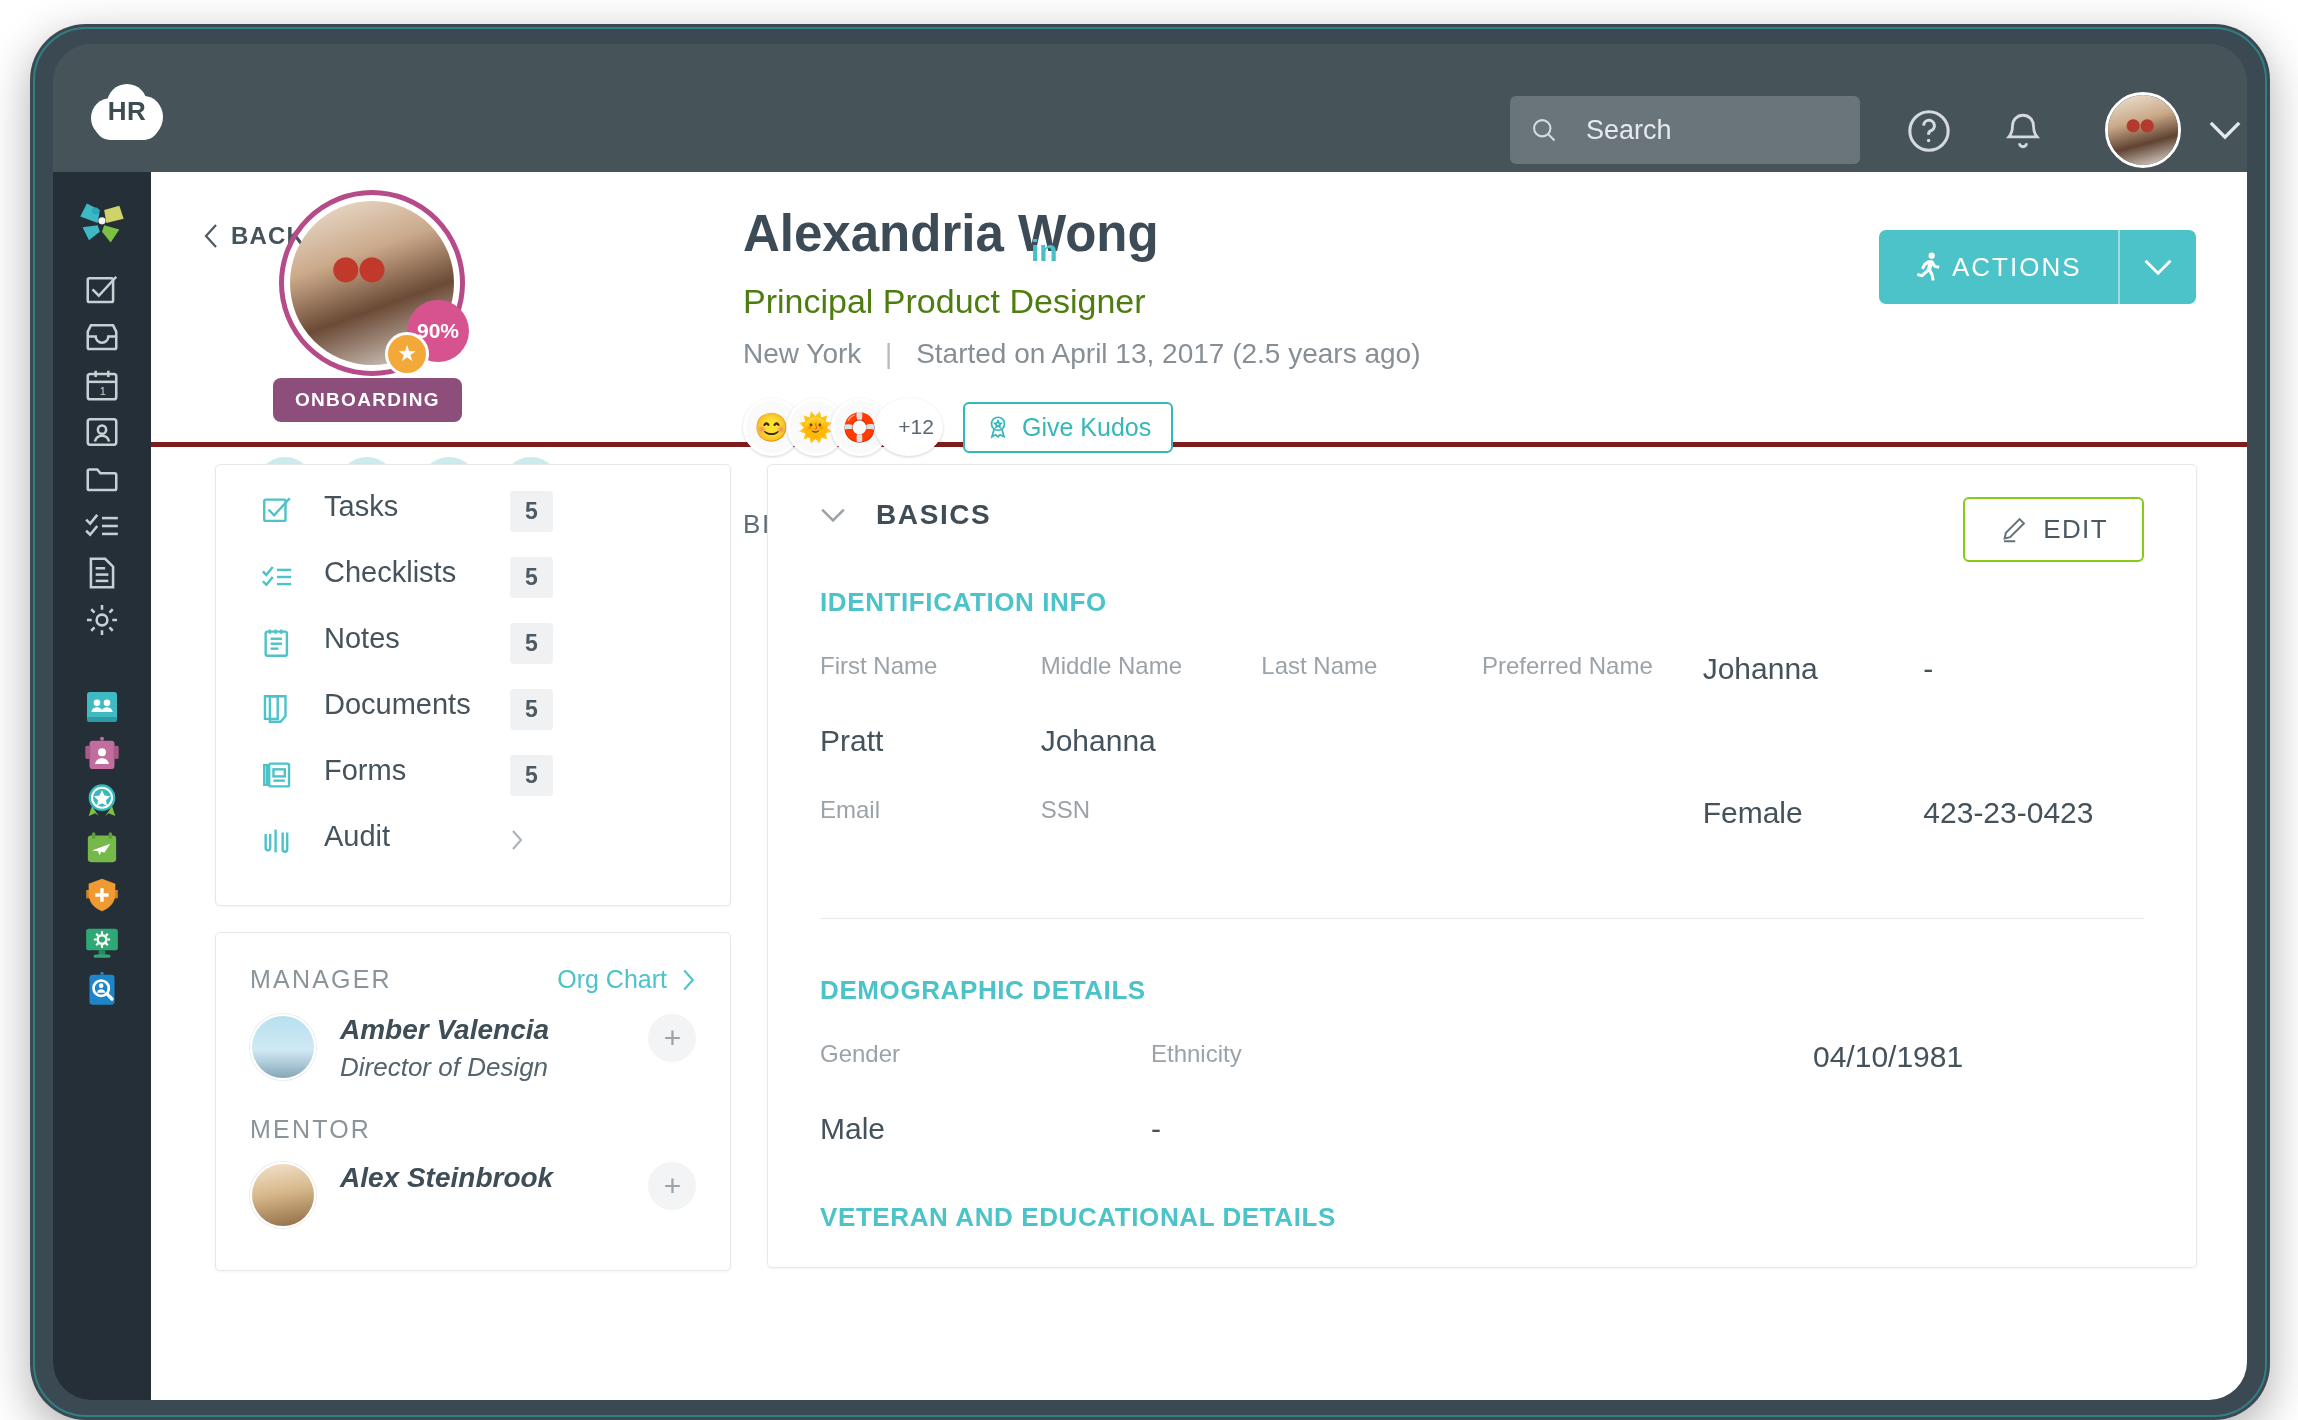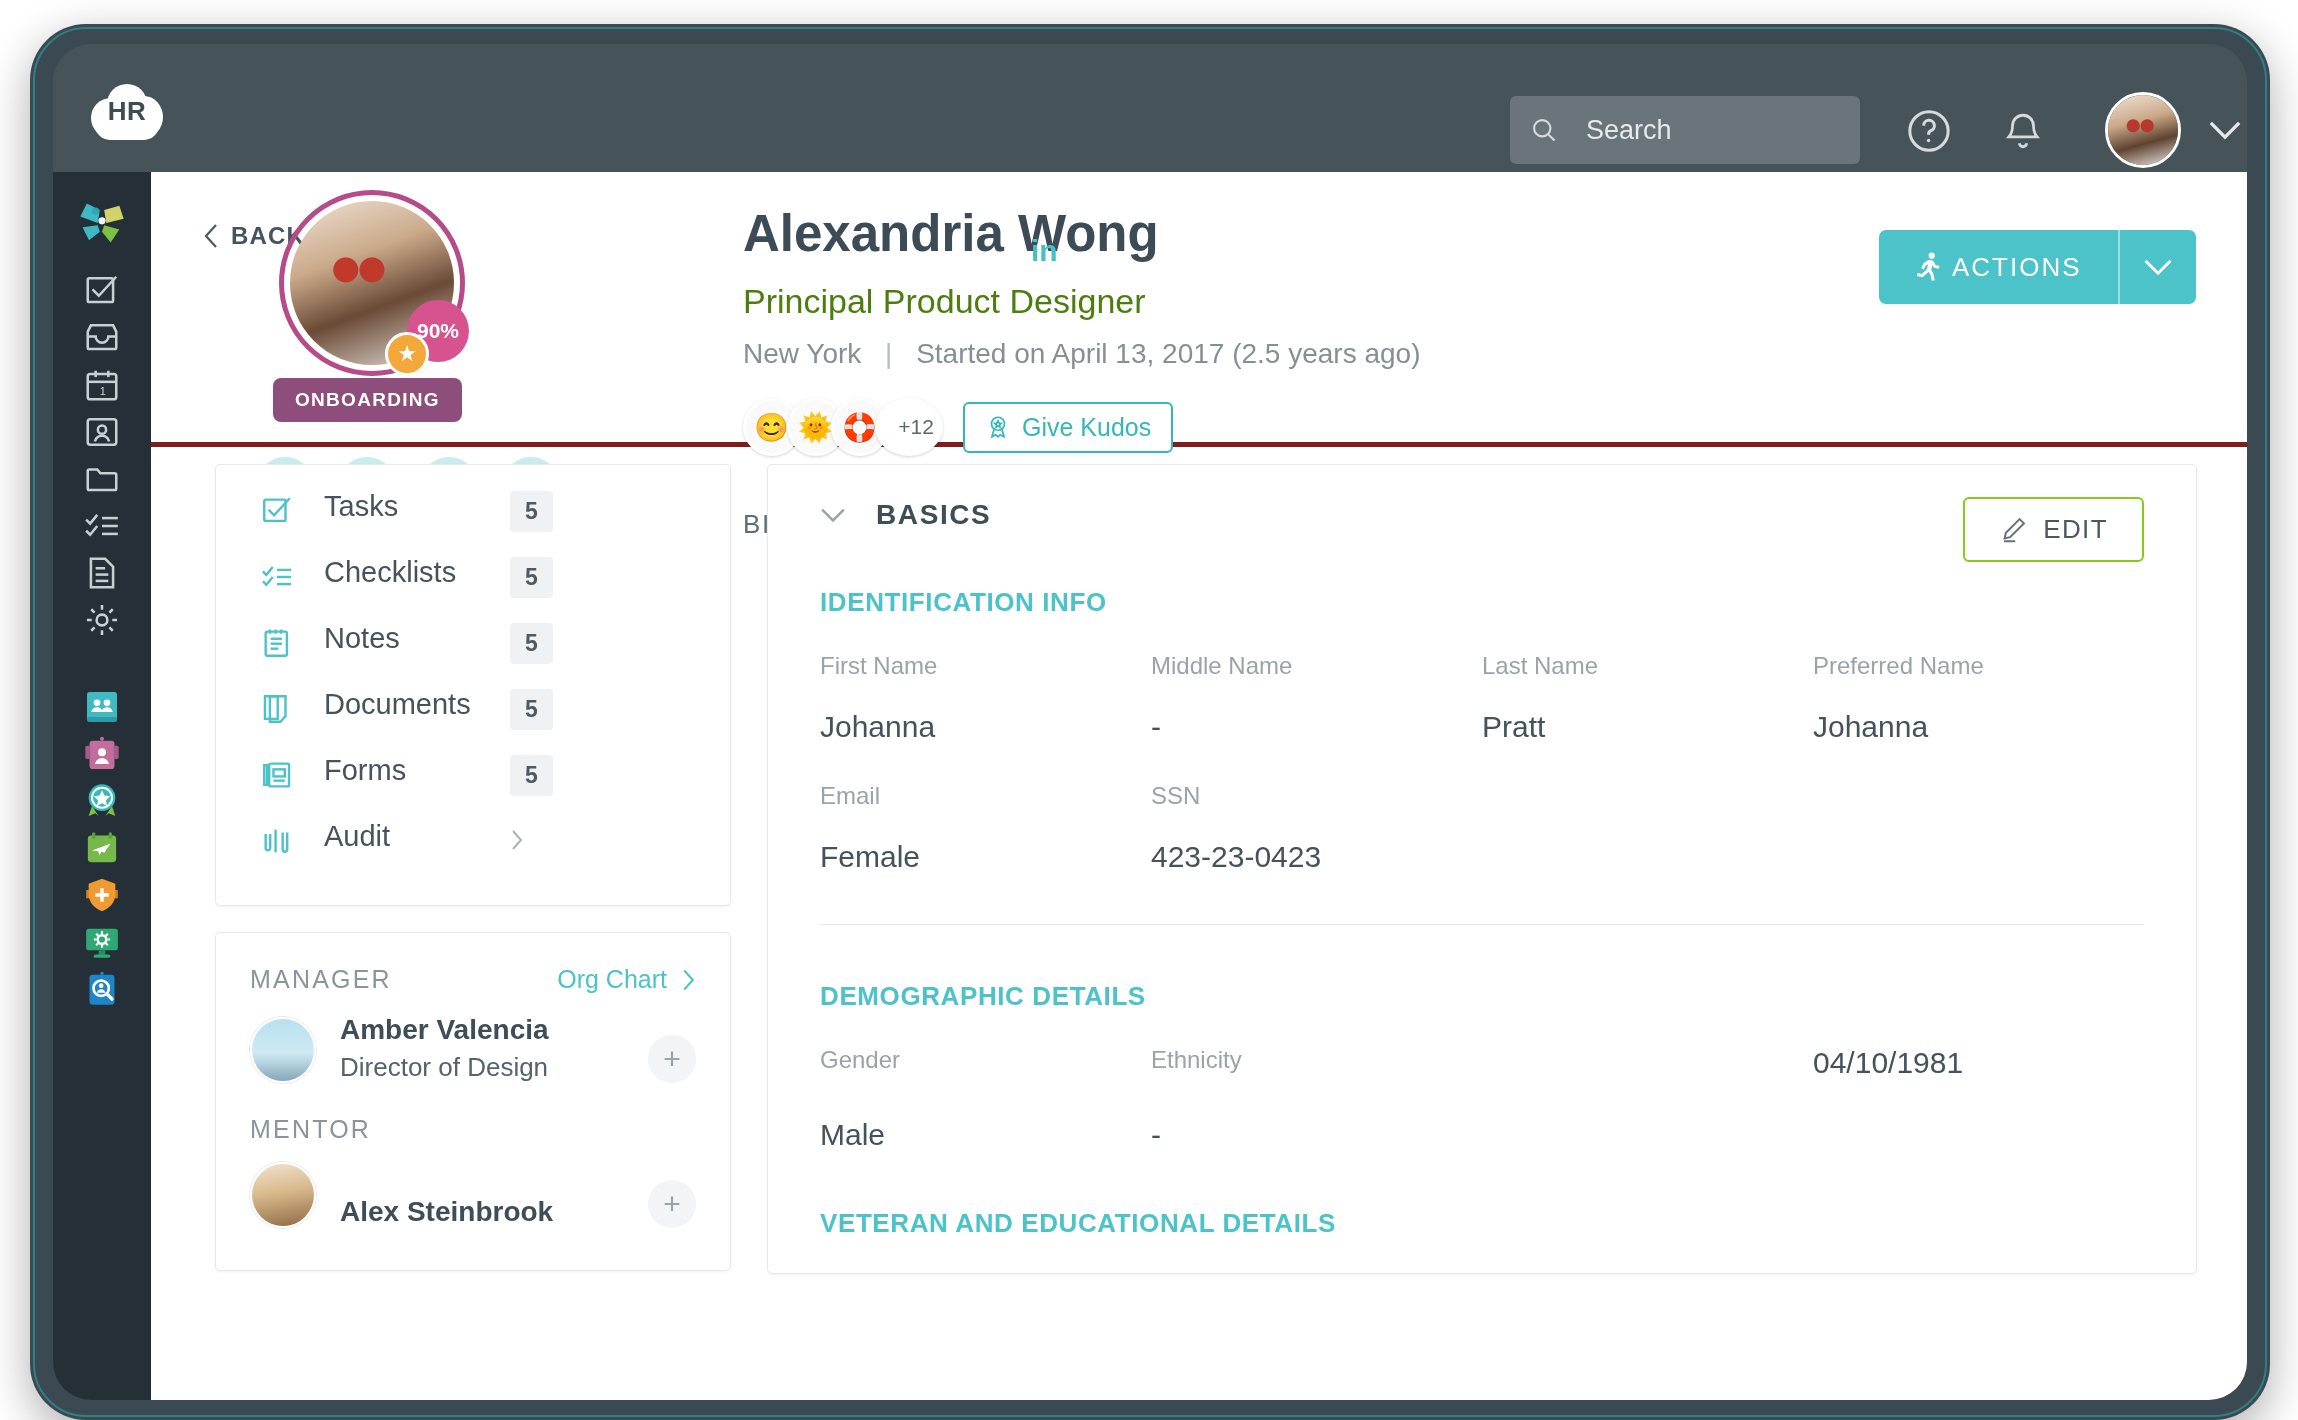--- a/index.html
+++ b/index.html
@@ -276,21 +276,21 @@
     display: flex; align-items: center; justify-content: space-between;
     margin-bottom: 20px;
   }
   .section-title {
     font-size: 25px; color: #8a949b; letter-spacing: 2.2px;
   }
   #org-chart-link {
     display: flex; align-items: center; gap: 14px; cursor: pointer;
     color: #4cc3c8; font-size: 25px;
   }
-  .person-row { display: flex; align-items: flex-end; margin-bottom: 12px; }
+  .person-row { display: flex; align-items: flex-start; margin-bottom: 12px; font-style: italic; }
   .person-avatar {
     width: 66px; height: 66px; border-radius: 50%;
     border: 2px solid #fff; box-shadow: 0 0 0 1px #e8ebed;
     flex: none; overflow: hidden;
   }
   .person-info { flex: 1; margin-left: 24px; }
   .person-name { font-size: 28px; font-weight: bold; color: #3f4d57; }
   .person-role { font-size: 26px; color: #55636c; margin-top: 6px; }
   .plus-btn {
     width: 48px; height: 48px; border-radius: 50%;
@@ -319,21 +319,21 @@
     border: 2px solid #84cc16; border-radius: 6px; background: #fff;
     display: flex; align-items: center; gap: 14px;
     padding: 15px 34px; cursor: pointer;
   }
   #edit-label { font-size: 26px; color: #4a5862; letter-spacing: 1.4px; }
 
   .group-title {
     color: #4cc3c8; font-size: 26px; font-weight: bold;
     letter-spacing: .6px; margin-top: 56px; margin-bottom: 34px;
   }
-  .field-grid { display: grid; grid-template-columns: repeat(4, 1fr); }
+  .field-grid { display: grid; grid-template-columns: repeat(6, 1fr); }
   .field-label { font-size: 24px; color: #9aa3aa; padding-bottom: 30px; }
   .field-value { font-size: 30px; color: #44525c; padding-bottom: 38px; }
   .divider { height: 1px; background: #e7eaec; margin-top: 12px; }
   .field-grid-3 { grid-template-columns: repeat(4, 1fr); }
 </style>
 </head>
 <body>
 
 <div id="device">
   <div id="device-edge"></div>

